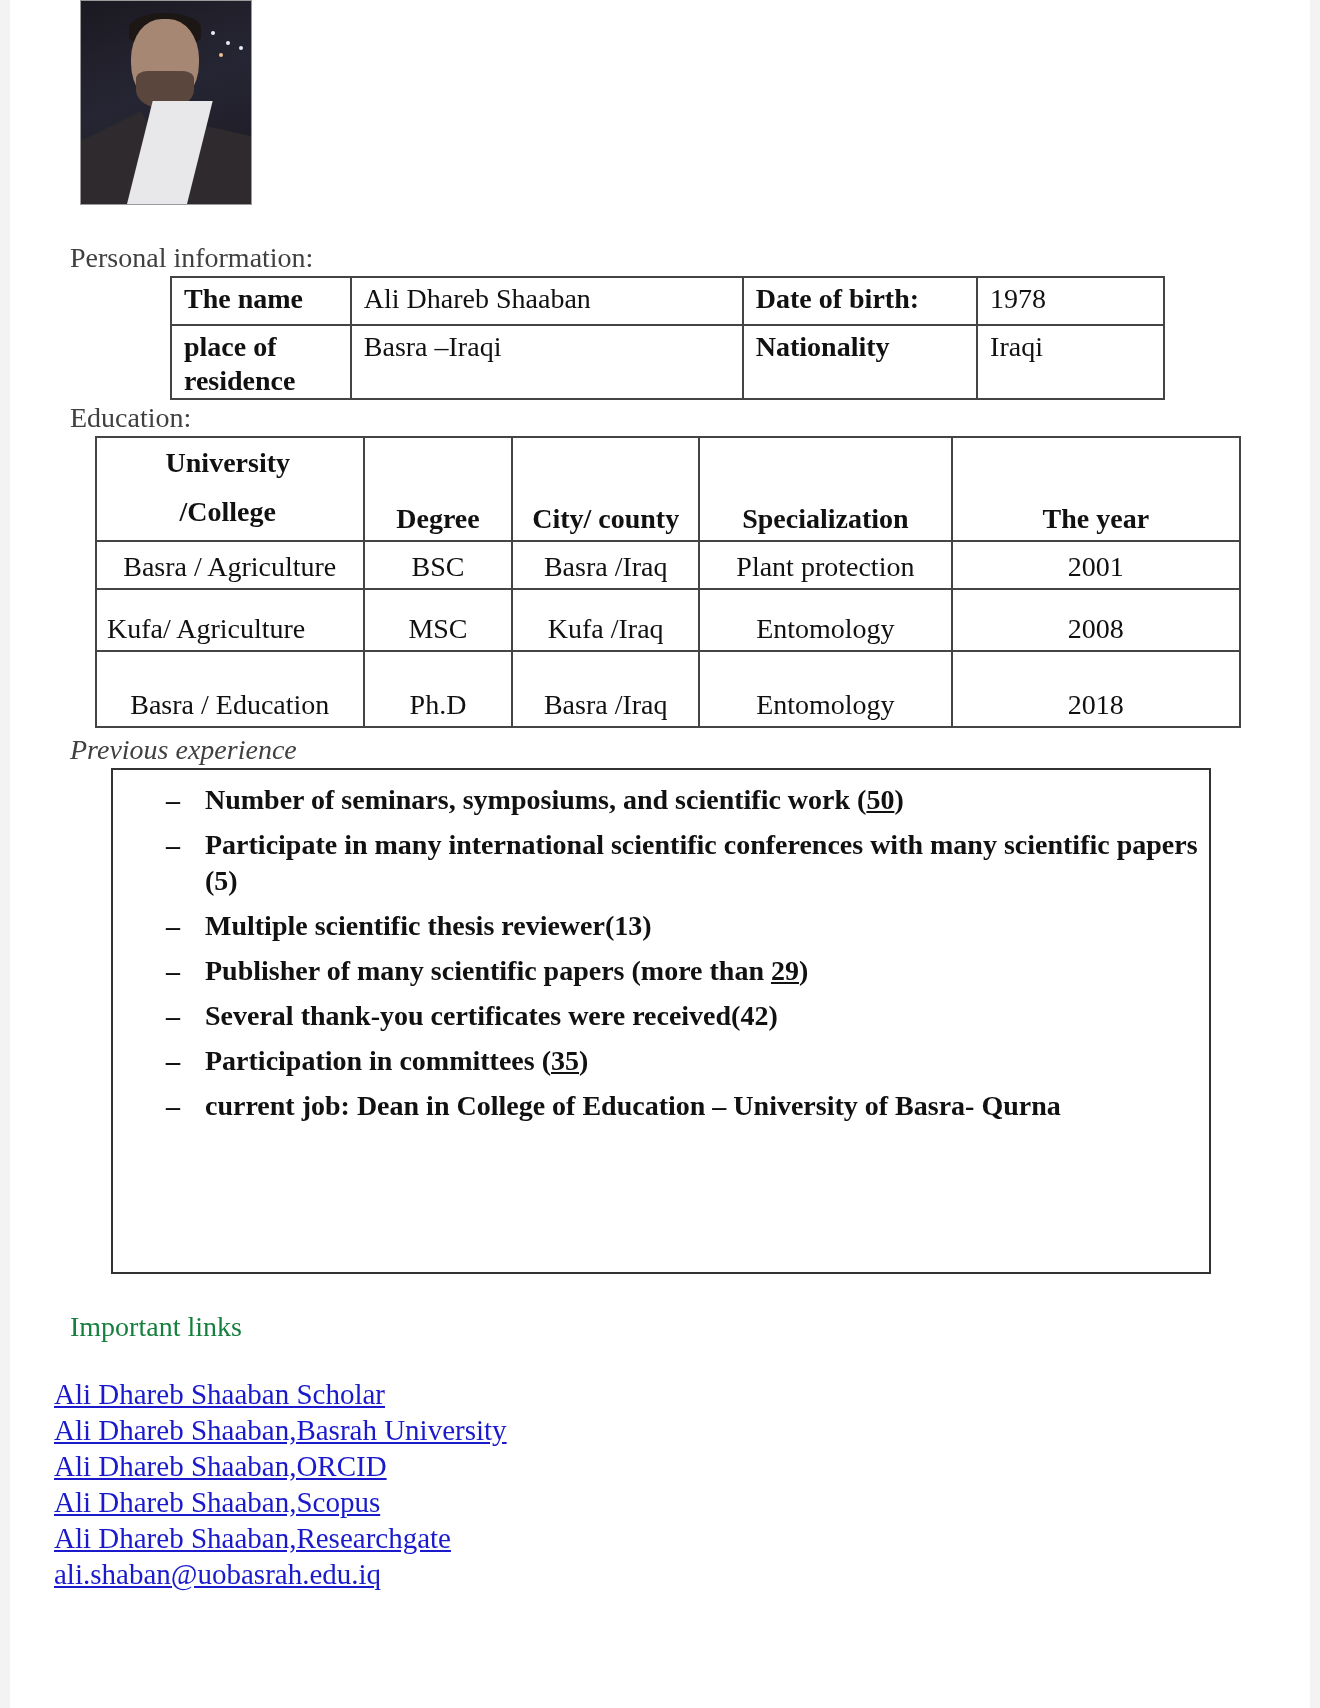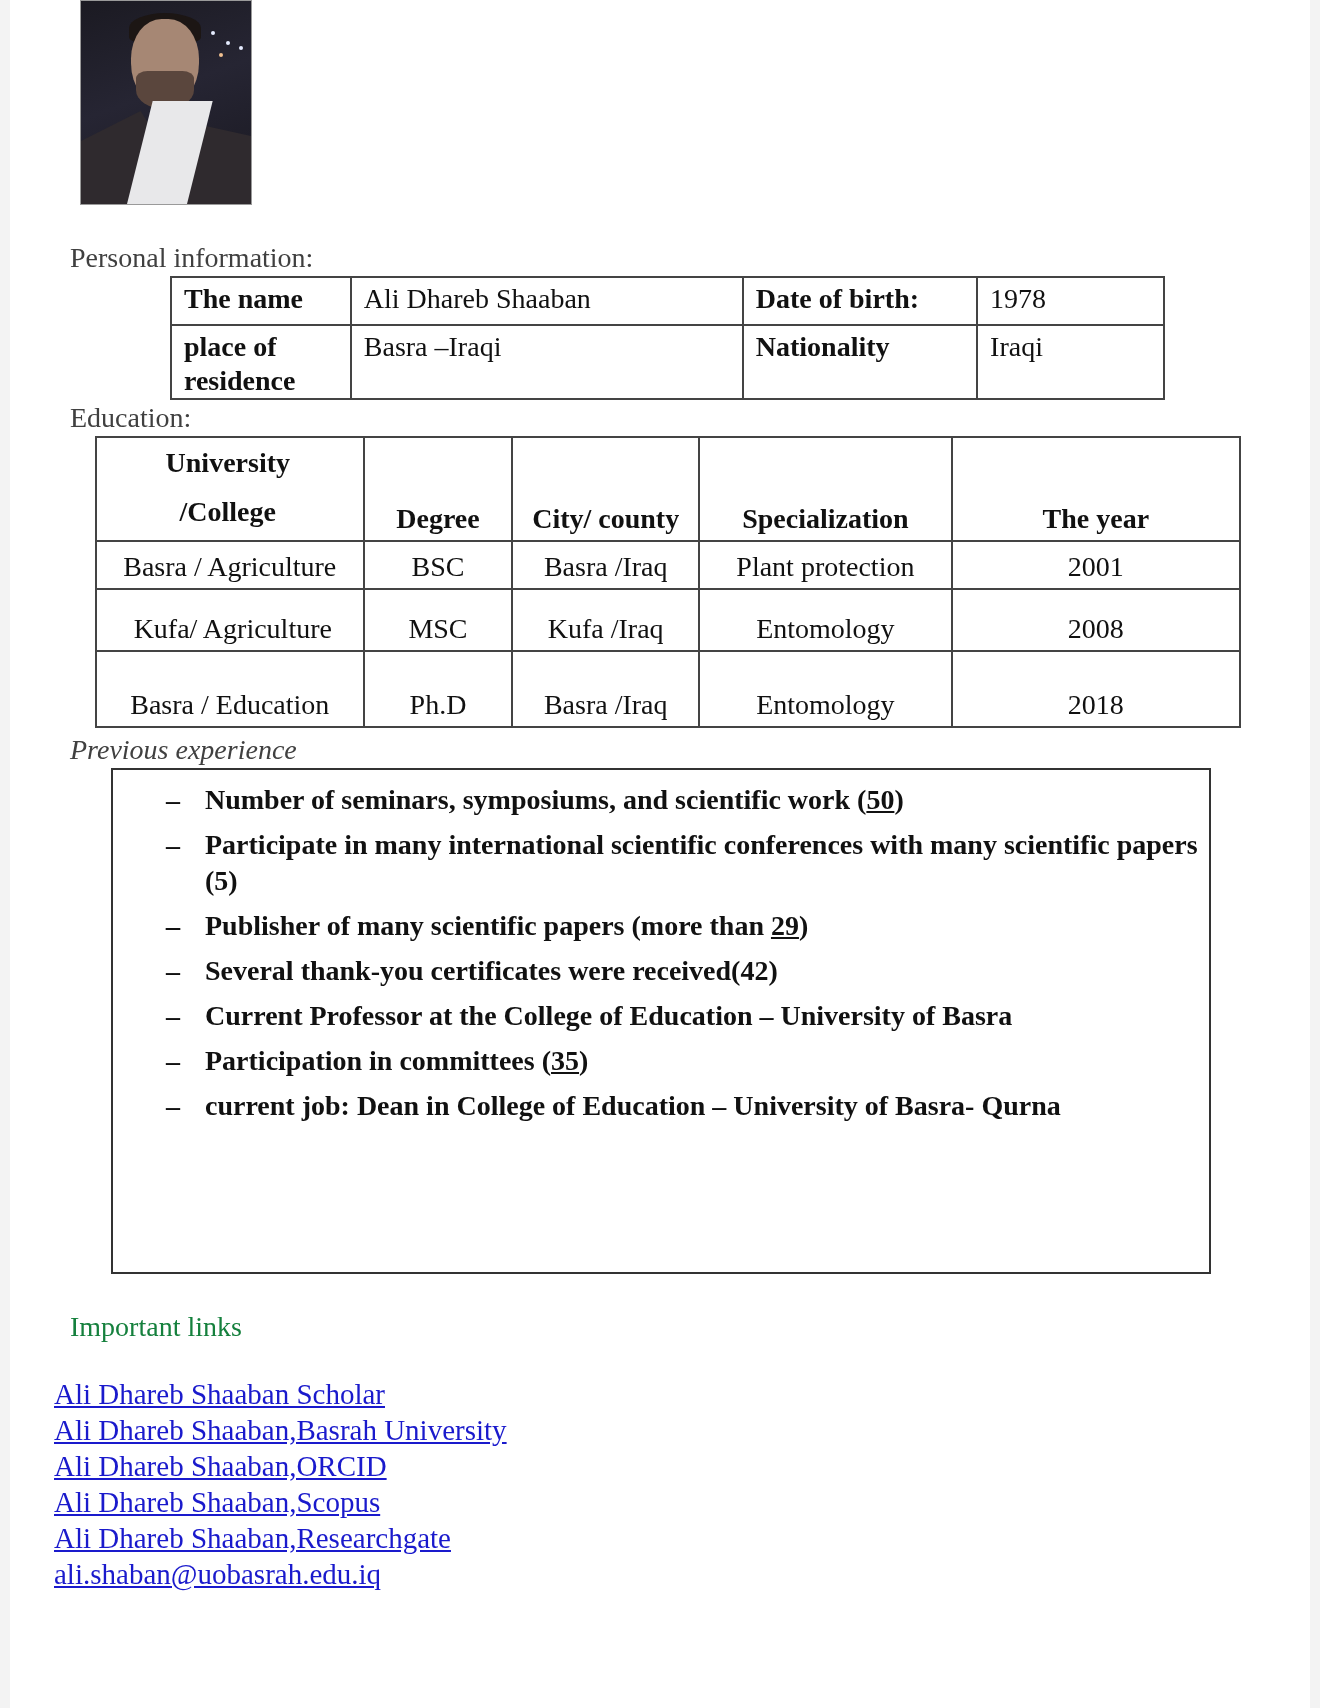--- a/index.html
+++ b/index.html
@@ -34,21 +34,21 @@
   table { border-collapse: collapse; position: absolute; }
   td { border: 2px solid #444; vertical-align: top; font-size: 28px; }
 
   .personal { left: 160px; top: 276px; width: 995px; }
   .personal td { padding: 4px 12px 0 12px; line-height: 34px; }
   .personal .lab { font-weight: bold; }
 
   .edu { left: 85px; top: 436px; width: 1146px; }
   .edu td { text-align: center; vertical-align: bottom; padding: 0 4px 4px 4px; line-height: 34px; }
   .edu .hdr td { font-weight: bold; }
-  .edu .left-align { text-align: center; padding-left: 10px; }
+  .edu .left-align { text-align: left; padding-left: 10px; }
 
   .exp-box {
     position: absolute; left: 101px; top: 768px; width: 1100px; height: 506px;
     border: 2px solid #333; box-sizing: border-box;
   }
   .exp-list { list-style: none; margin: 0; padding: 0; position: absolute; left: 0; top: 12px; width: 1100px; }
   .exp-list li {
     position: relative; padding-left: 92px; font-weight: bold; font-size: 28px;
     line-height: 36px; margin-bottom: 9px; padding-right: 10px;
   }
@@ -144,24 +144,24 @@
     </tr>
   </tbody>
     </table>
 
   <div class="heading-red" style="left:60px; top:734px;font-style:italic;">Previous experience</div>
 
   <div class="exp-box">
     <ul class="exp-list">
       <li><span class="dash">–</span><span>Number of seminars, symposiums, and  scientific work (</span><span class="u">50</span><span>)</span></li>
       <li><span class="dash">–</span><span>Participate in many international scientific conferences with many scientific papers (5)</span></li>
-      <li><span class="dash">–</span></li>
+      <li><span class="dash">–</span><span>Multiple scientific thesis reviewer(13)</span></li>
       <li><span class="dash">–</span><span>Publisher of many scientific papers (more than </span><span class="u">29</span><span>)</span></li>
       <li><span class="dash">–</span><span>Several thank-you certificates were received(42)</span></li>
-      <li><span class="dash">–</span><span>Current Professor at the College of Education – University of Basra</span></li>
+      <li><span class="dash">–</span></li>
       <li><span class="dash">–</span><span>Participation in committees (</span><span class="u">35</span><span>)</span></li>
       <li><span class="dash">–</span><span>current job: Dean in College of Education – University of Basra- Qurna</span></li>
     </ul>
   </div>
 
   <div class="heading-bold" style="left:60px; top:1311px;">Important links</div>
 
   <div class="links">
     <a>Ali Dhareb Shaaban Scholar</a>
     <a>Ali Dhareb Shaaban,Basrah University</a>

